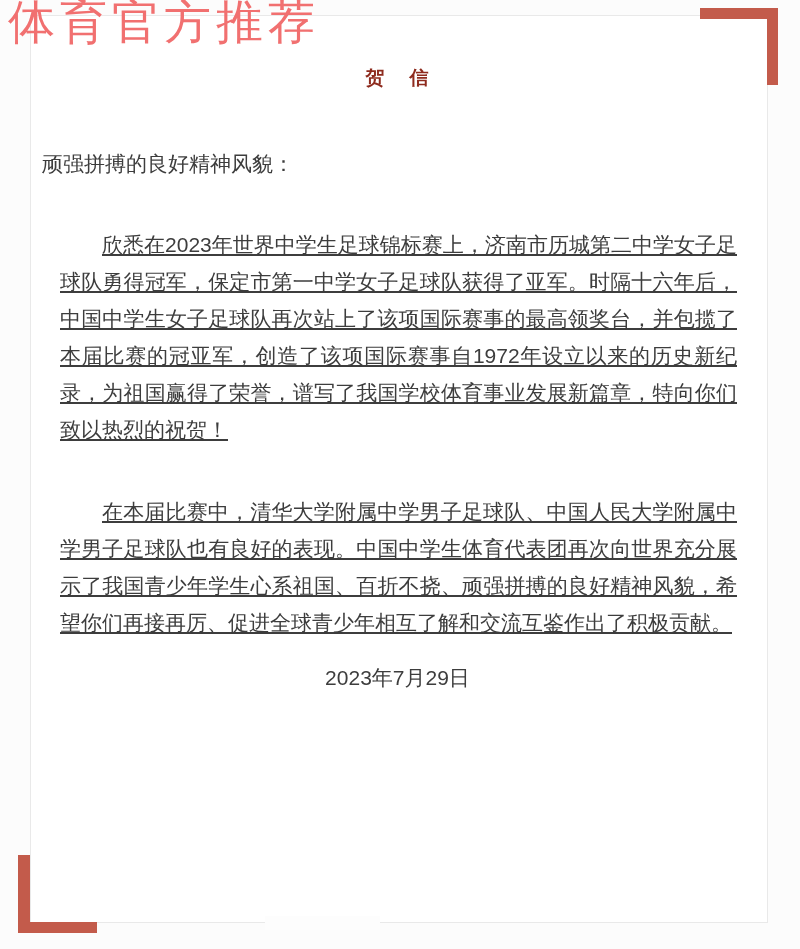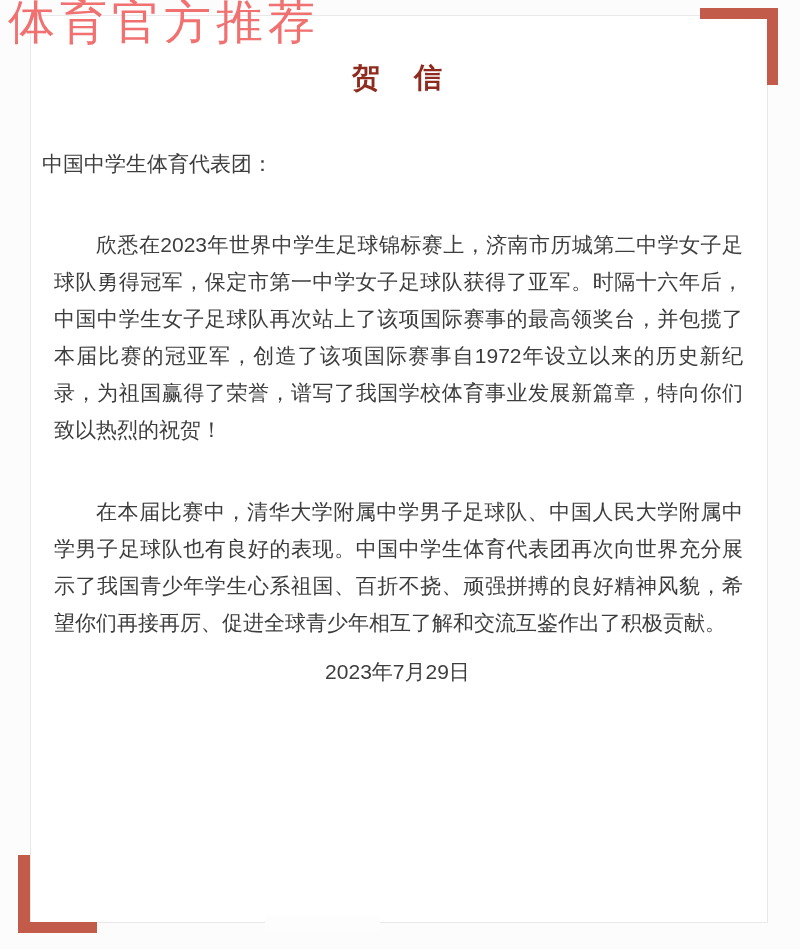--- a/index.html
+++ b/index.html
@@ -79,38 +79,39 @@
   .card-inner {
     position: relative;
     padding: 0 12px 0 11px;
     color: #3d3d3d;
     font-size: 21px;
   }
 
   .title {
     margin-top: 50px;
     text-align: center;
-    font-size: 28px;
+    font-size: 19px;
     line-height: 24px;
     font-weight: bold;
     letter-spacing: 3px;
     color: #8e2b1e;
   }
 
   .salutation {
     margin-top: 55px;
     line-height: 37px;
     text-indent: 0;
   }
 
   .para {
-    margin: 12px;
+    margin: 18px;
     line-height: 37px;
     text-indent: 2em;
     text-align: justify;
+    text-decoration: underline;
   }
   .para-1 { margin-top: 44px; }
   .para-2 { margin-top: 45px; }
   .para-3 { margin-top: 42px; }
 
   .signature {
     margin-top: 41px;
     line-height: 37px;
     text-align: right;
     padding-right: 2px;
@@ -122,21 +123,21 @@
     padding-right: 2px;
   }
 </style>
 </head>
 <body>
 
 <div class="card">
   <div class="card-inner">
     <div class="title">贺　信</div>
 
-    <div class="salutation">中国中学生体育代表团：</div>
+    <div class="salutation">顽强拼搏的良好精神风貌：</div>
 
     <p class="para para-1">欣悉在2023年世界中学生足球锦标赛上，济南市历城第二中学女子足球队勇得冠军，保定市第一中学女子足球队获得了亚军。时隔十六年后，中国中学生女子足球队再次站上了该项国际赛事的最高领奖台，并包揽了本届比赛的冠亚军，创造了该项国际赛事自1972年设立以来的历史新纪录，为祖国赢得了荣誉，谱写了我国学校体育事业发展新篇章，特向你们致以热烈的祝贺！</p>
 
     <p class="para para-2">在本届比赛中，清华大学附属中学男子足球队、中国人民大学附属中学男子足球队也有良好的表现。中国中学生体育代表团再次向世界充分展示了我国青少年学生心系祖国、百折不挠、顽强拼搏的良好精神风貌，希望你们再接再厉、促进全球青少年相互了解和交流互鉴作出了积极贡献。</p>
 
 
 
     <div class="dateline">2023年7月29日</div>
   </div>
 </div>

